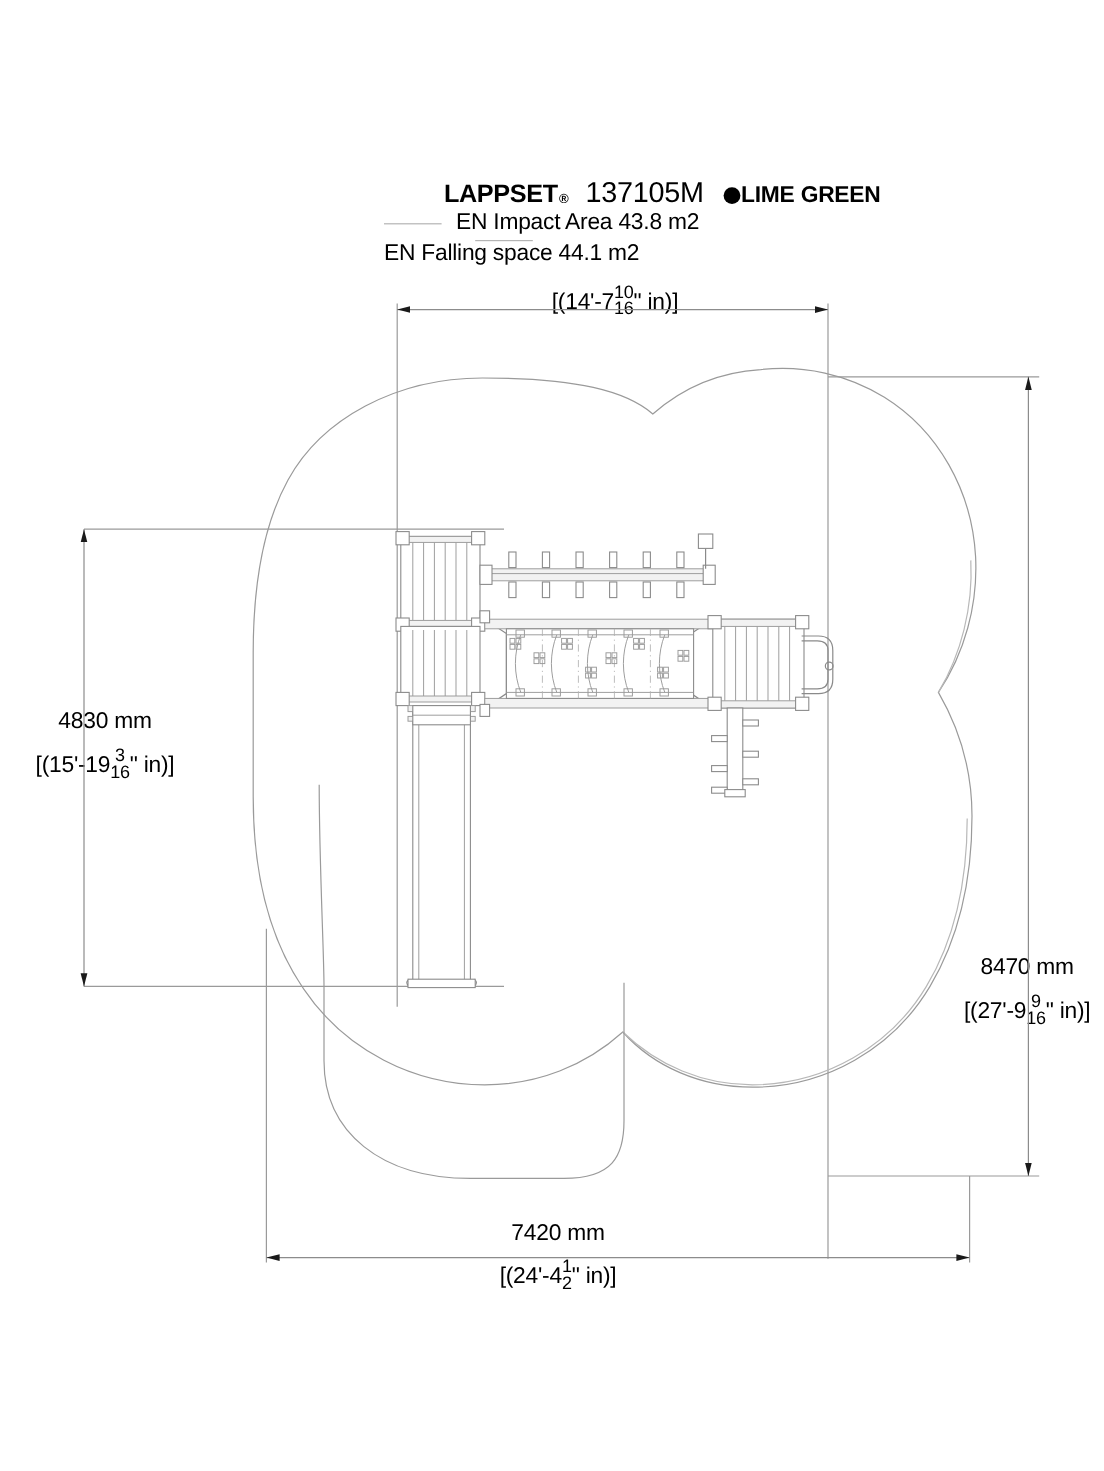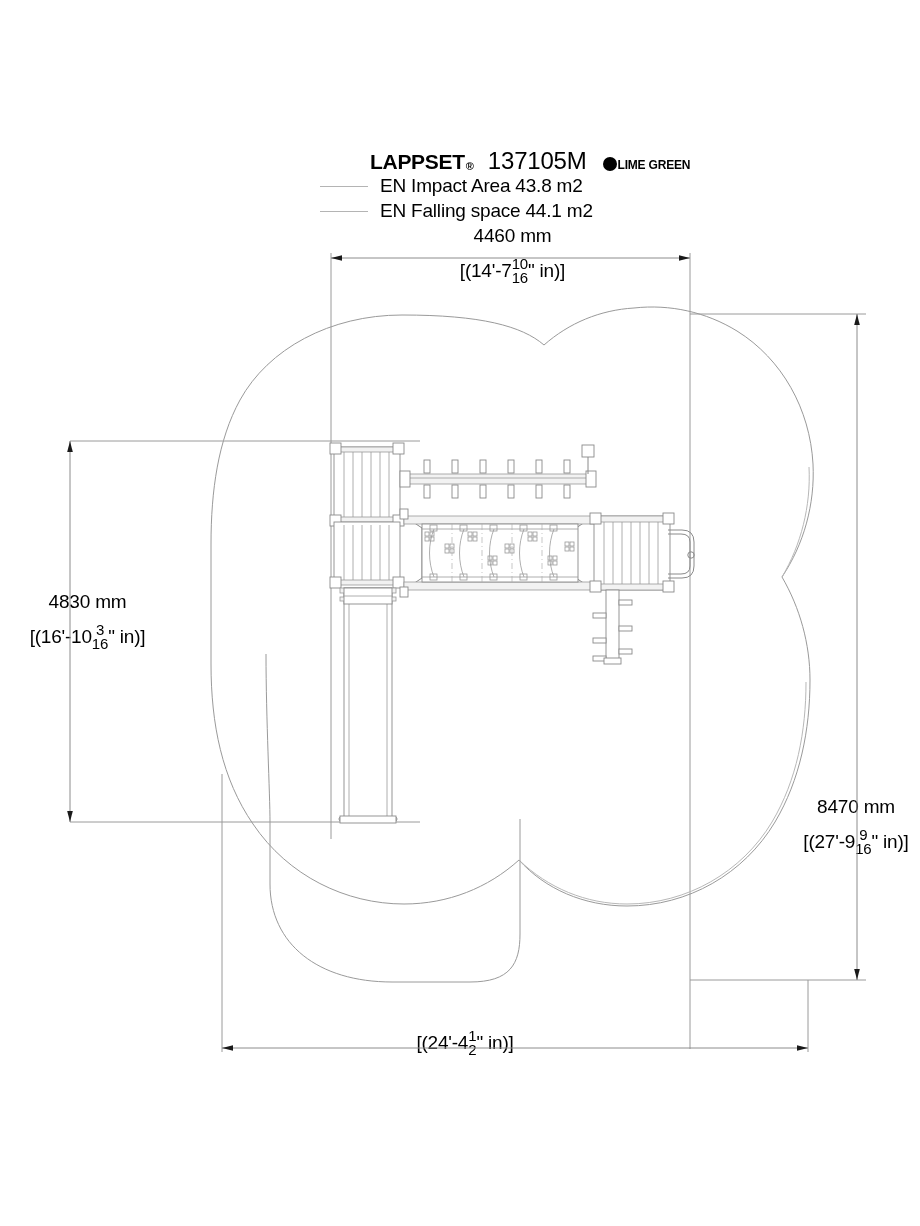--- a/index.html
+++ b/index.html
@@ -59,34 +59,34 @@
     width: 14px;
     height: 14px;
     border-radius: 50%;
     background: #000000;
     margin-left: 16px;
     position: relative;
     top: 2px;
   }
   .color-name {
     font-weight: bold;
-    font-size: 12px;
+    font-size: 19px;
     letter-spacing: -0.2px;
     margin-left: 1px;
   }
 
   .legend-row {
     position: absolute;
     left: 0;
     display: flex;
     align-items: center;
     white-space: nowrap;
   }
   .legend-row.r1 { top: 28px; }
-  .legend-row.r2 { top: 53px; }
+  .legend-row.r2 { top: 53px; flex-direction: column; }
   .legend-line {
     display: inline-block;
     width: 48px;
     height: 0;
     border-top: 1px solid #b4b4b4;
     margin-right: 12px;
     position: relative;
     left: -50px;
   }
   .legend-text {
@@ -176,35 +176,35 @@
       <span class="legend-line"></span>
       <span class="legend-text">EN Impact Area 43.8 m2</span>
     </div>
     <div class="legend-row r2">
       <span class="legend-line"></span>
       <span class="legend-text">EN Falling space 44.1 m2</span>
     </div>
   </div>
 
   <div class="dimtext" id="dim-top">
-    <span class="mm">4460 mm</span>
     <span class="imp"><span>[(14'-7</span><span class="frac"><span class="num">10</span><span class="den">16</span></span><span>" in)]</span></span>
   </div>
 
   <div class="dimtext" id="dim-left">
     <span class="mm">4830 mm</span>
-    <span class="imp"><span>[(16'-10</span><span class="frac"><span class="num">3</span><span class="den">16</span></span><span>" in)]</span></span>
+    <span class="imp"><span>[(15'-19</span><span class="frac"><span class="num">3</span><span class="den">16</span></span><span>" in)]</span></span>
   </div>
 
   <div class="dimtext" id="dim-right">
     <span class="mm">8470 mm</span>
     <span class="imp"><span>[(27'-9</span><span class="frac"><span class="num">9</span><span class="den">16</span></span><span>" in)]</span></span>
   </div>
 
   <div class="dimtext" id="dim-bottom">
+    <span class="mm">7420 mm</span>
     <span class="imp"><span>[(24'-4</span><span class="frac"><span class="num">1</span><span class="den">2</span></span><span>" in)]</span></span>
   </div>
 
   <svg id="drawing" viewBox="0 0 920 1226">
 
     <defs>
       <marker id="arrIn" markerWidth="12" markerHeight="8" refX="11" refY="4" orient="auto" markerUnits="userSpaceOnUse">
         <path d="M11,4 L0,1.2 L0,6.8 Z" class="arrowfill"></path>
       </marker>
       <marker id="arrOut" markerWidth="12" markerHeight="8" refX="1" refY="4" orient="auto" markerUnits="userSpaceOnUse">

